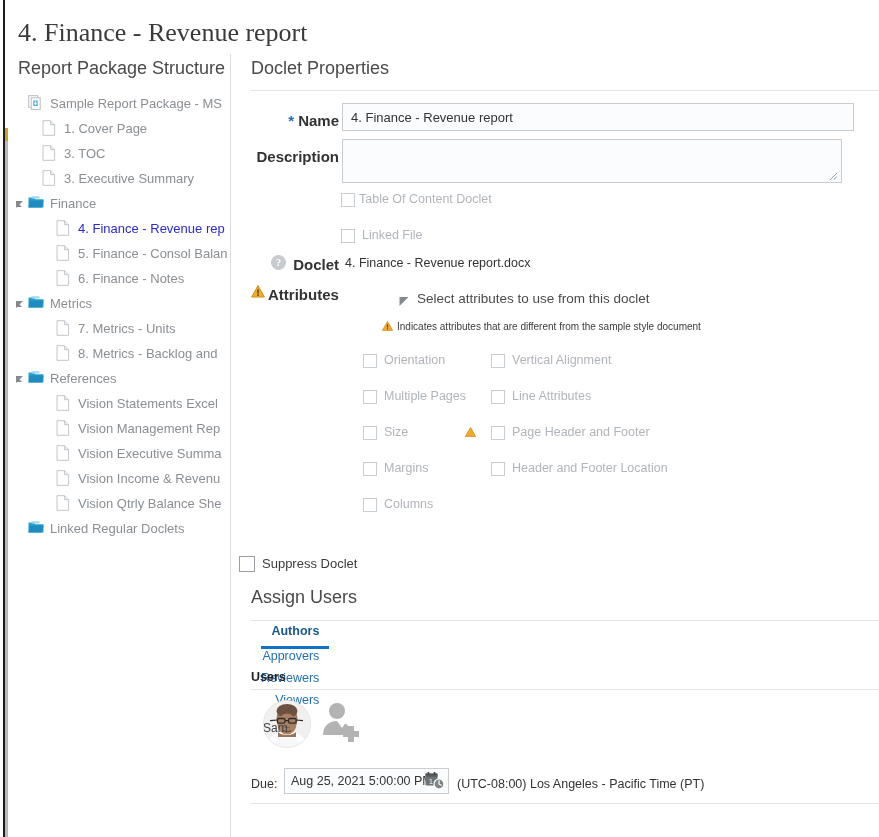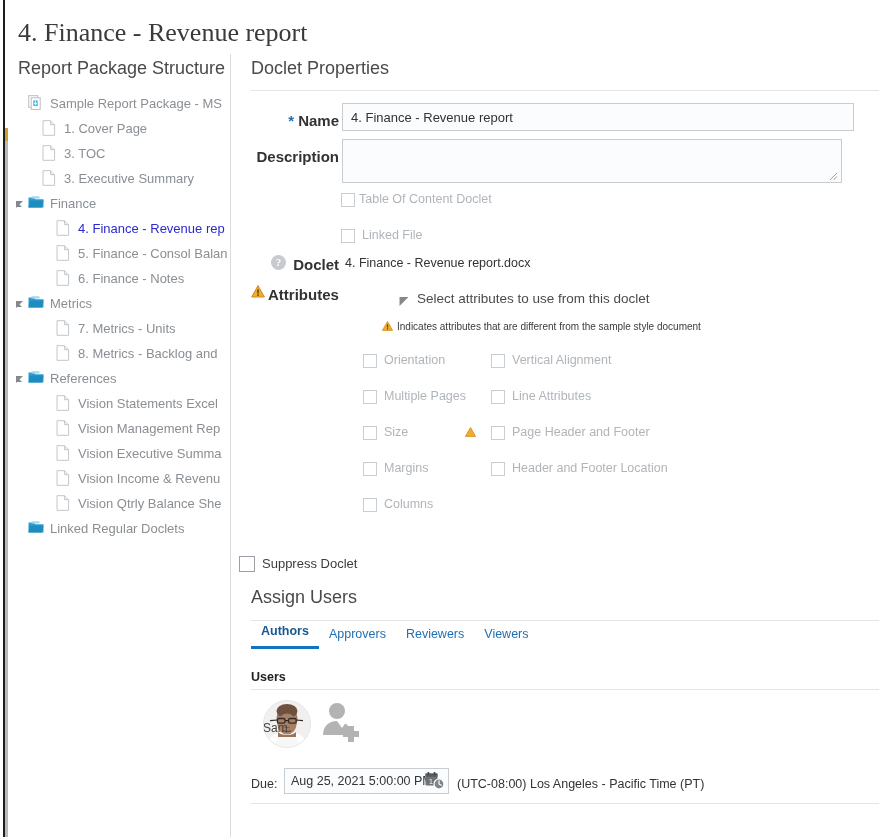--- a/index.html
+++ b/index.html
@@ -259,20 +259,21 @@
     line-height: 15px;
     text-align: center;
     font-weight: bold;
     font-family: "Liberation Serif", serif;
   }
 
   .tabs {
     position: absolute;
     display: flex;
     align-items: flex-end;
+    flex-direction: column;
   }
   .tab {
     font-size: 12.5px;
     color: #1f6fb5;
     padding: 0 10px 8px 10px;
     white-space: nowrap;
     cursor: pointer;
   }
   .tab.active {
     color: #17598f;

